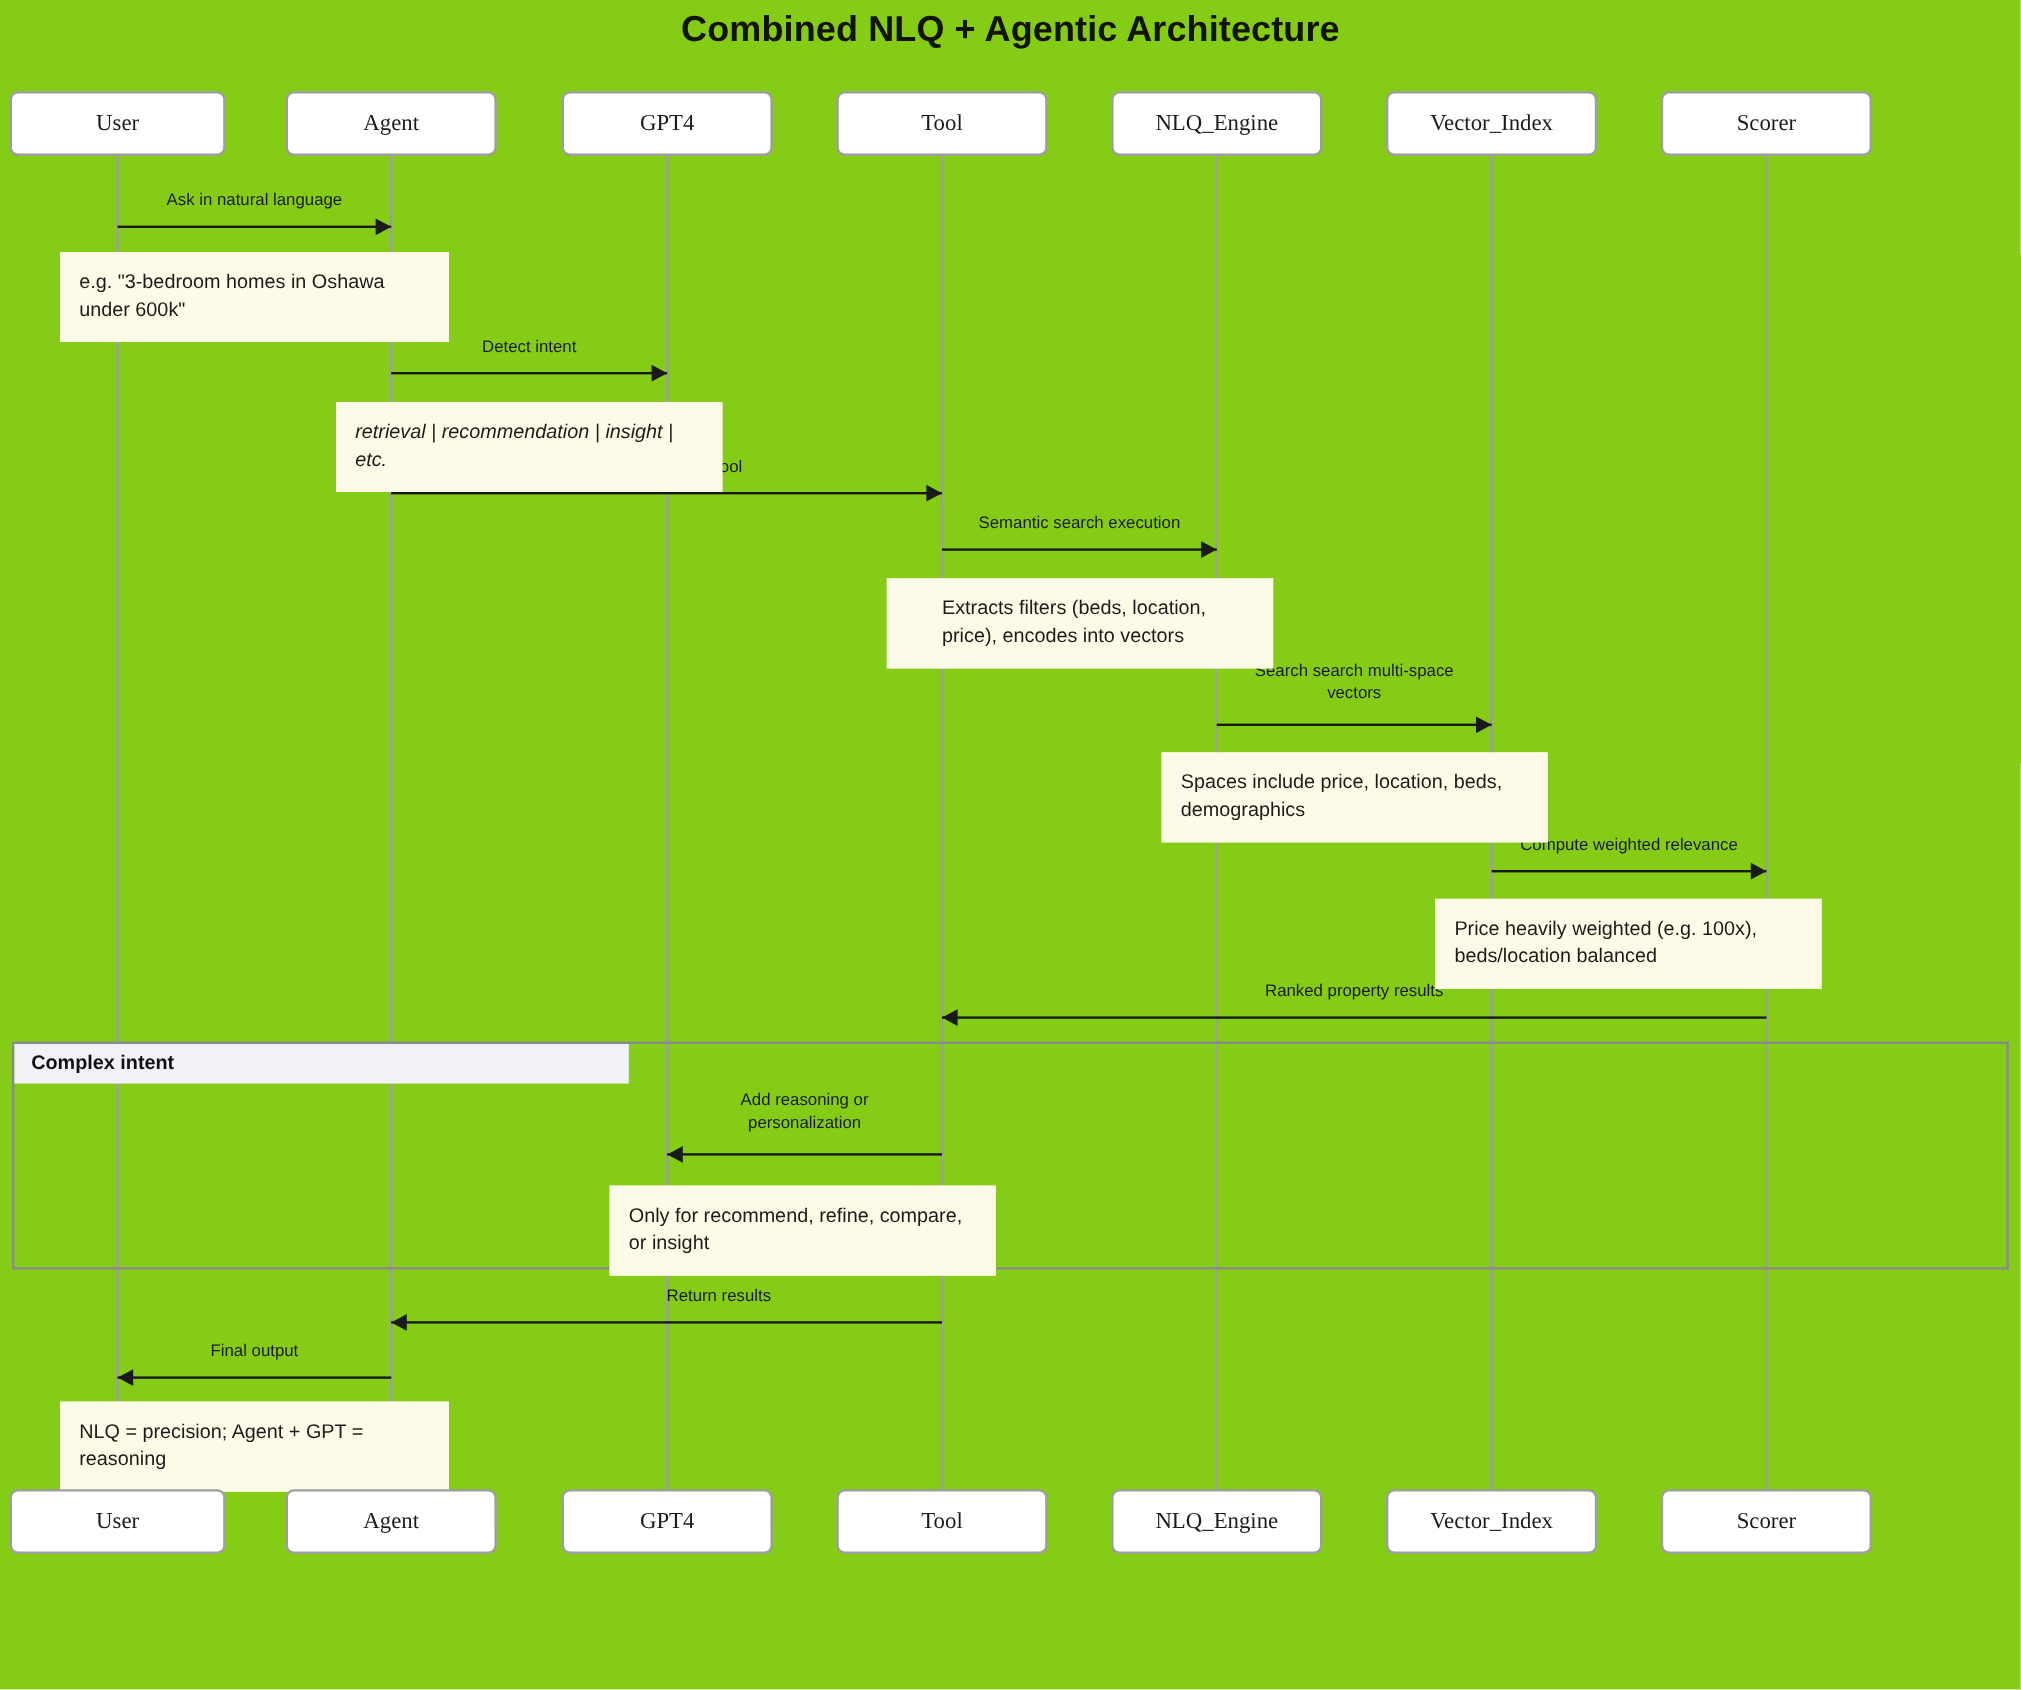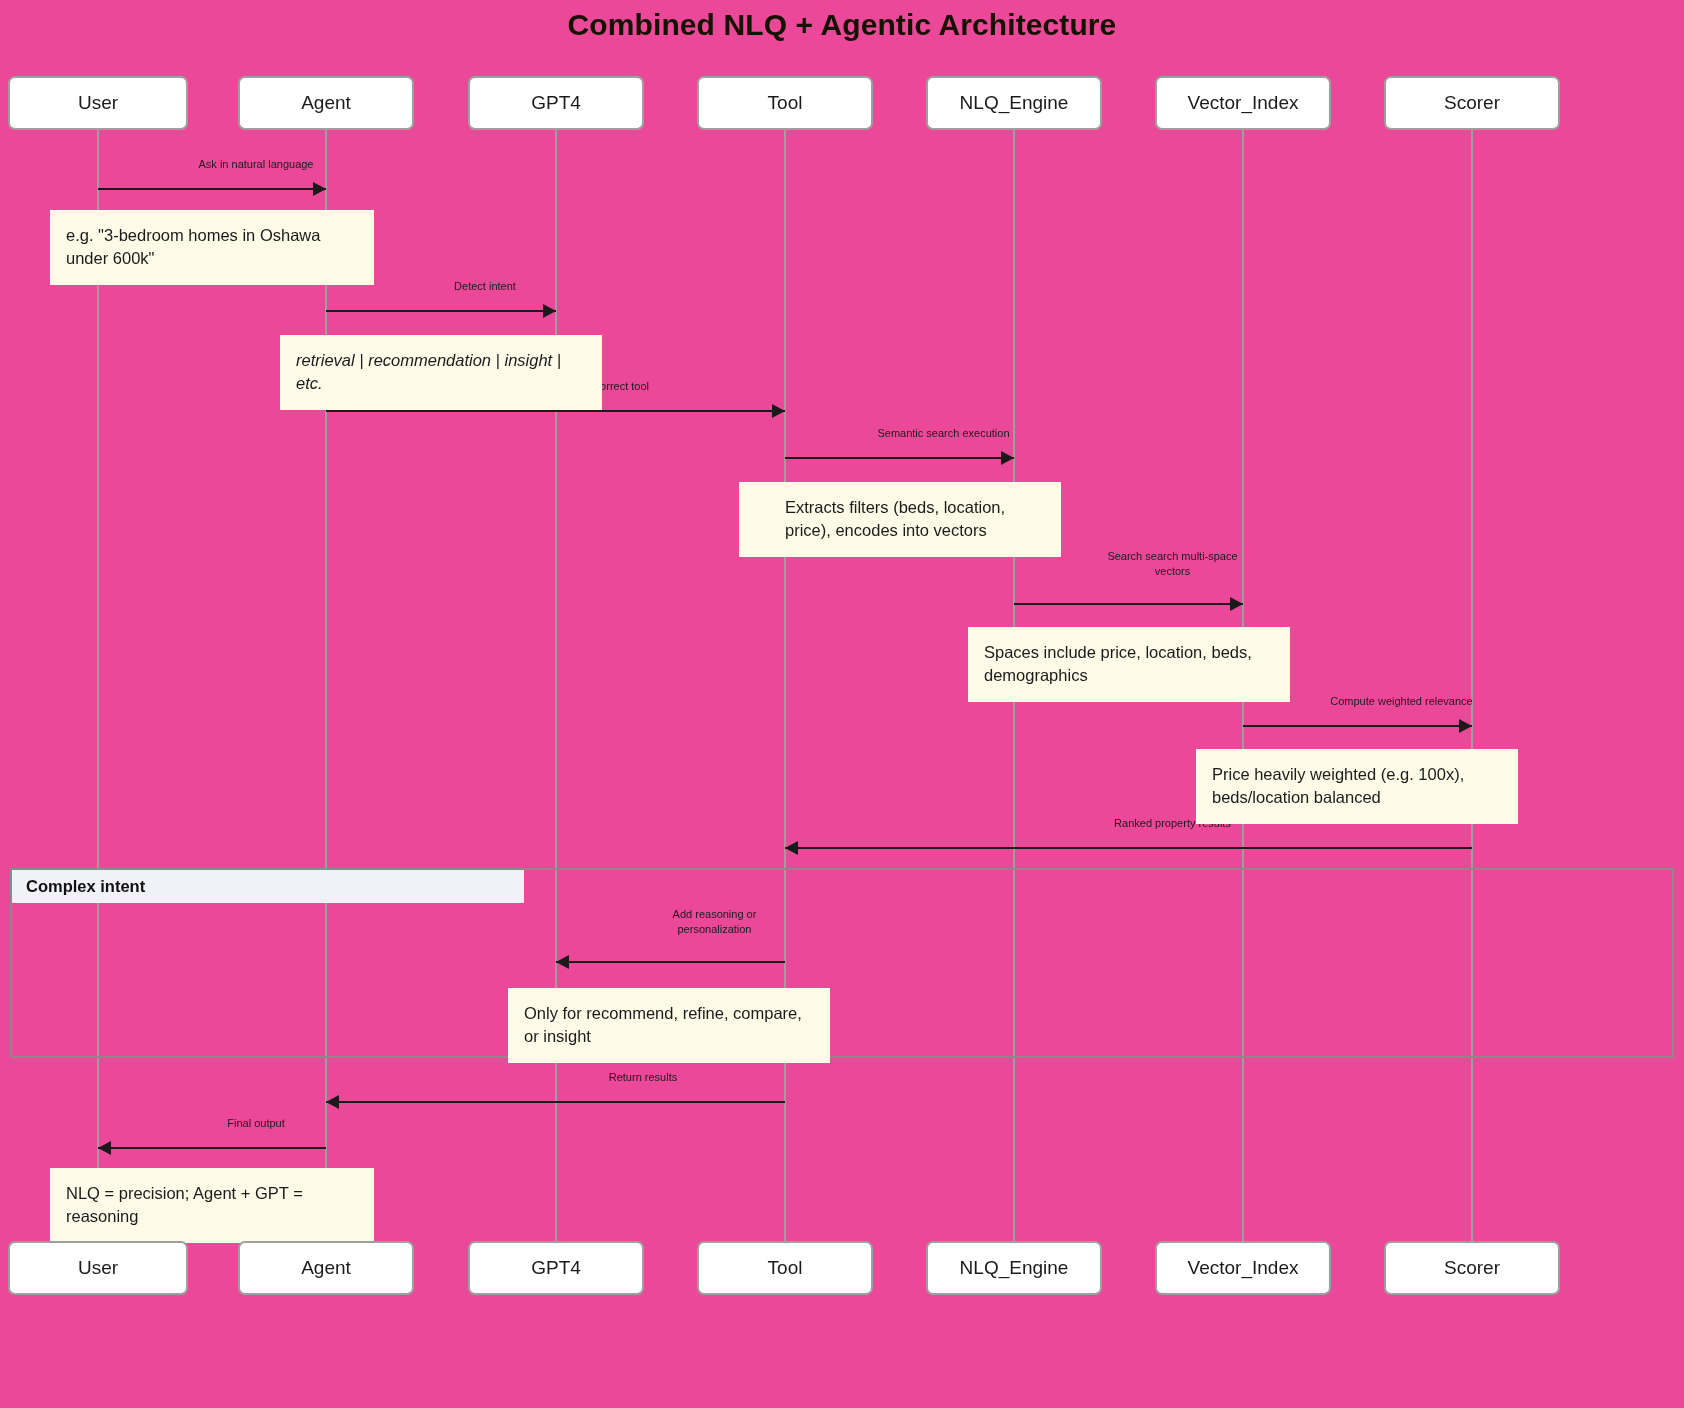--- a/index.html
+++ b/index.html
@@ -8,21 +8,21 @@
     background: #ffffff;
   }
   body {
     font-family: "Liberation Sans", sans-serif;
     color: #1f1f1f;
   }
   #canvas {
     position: relative;
     width: 1684px;
     height: 1408px;
-    background: #ec4899;
+    background: #84cc16;
     overflow: hidden;
   }
   
   .diagram-title {
     position: absolute;
     left: 0;
     top: 8px;
     width: 1684px;
     text-align: center;
     font-size: 30px;
@@ -36,20 +36,21 @@
     box-sizing: border-box;
     height: 54px;
     border: 2px solid #9e9e9e;
     border-radius: 7px;
     background: #ffffff;
     display: flex;
     align-items: center;
     justify-content: center;
     font-size: 19px;
     color: #1b1b1b;
+    font-family: Liberation Serif, serif;
   }
   
   .lifeline {
     position: absolute;
     width: 2px;
     background: #9e9e9e;
   }
   
   .msg {
     position: absolute;
@@ -64,26 +65,25 @@
     border-bottom: 7px solid transparent;
   }
   .arrowhead.right {
     border-left: 13px solid #1a1a1a;
   }
   .arrowhead.left {
     border-right: 13px solid #1a1a1a;
   }
   .msg-label {
     position: absolute;
-    font-size: 11px;
+    font-size: 14px;
     color: #1b1b1b;
     text-align: center;
     line-height: 1.38;
     white-space: pre-line;
-    padding-left: 44px;
   }
   
   .note {
     position: absolute;
     box-sizing: border-box;
     background: #fdfbe8;
     border: 1px solid #fdfbe8;
     padding: 13px 15px 13px 15px;
     font-size: 16.5px;
     line-height: 1.42;

